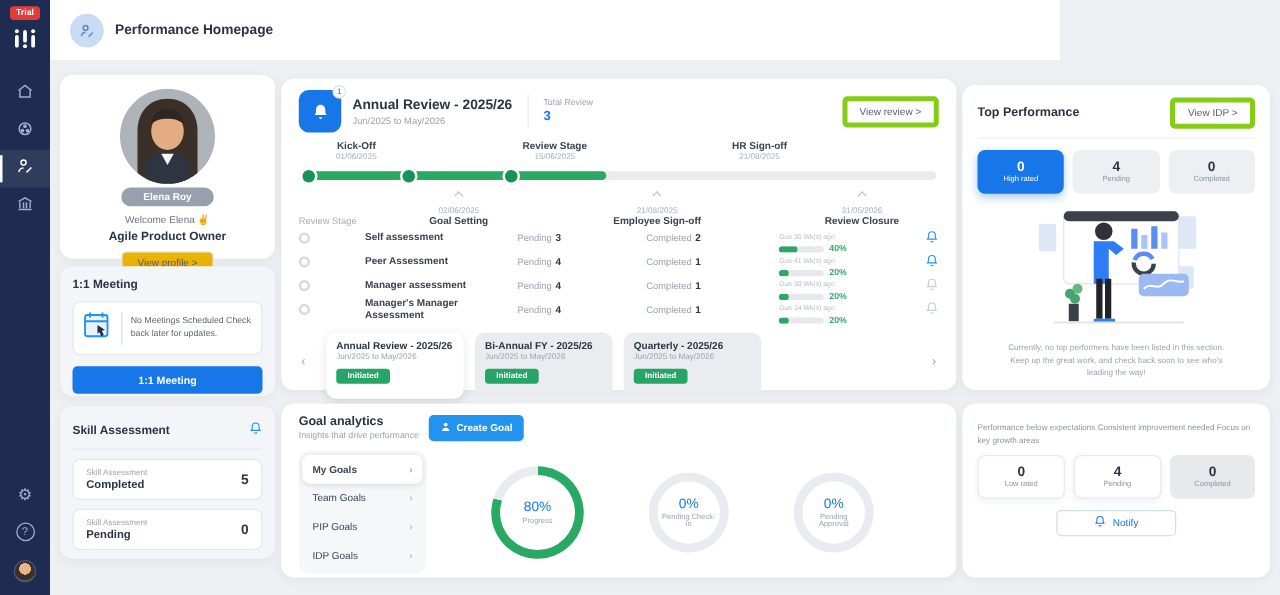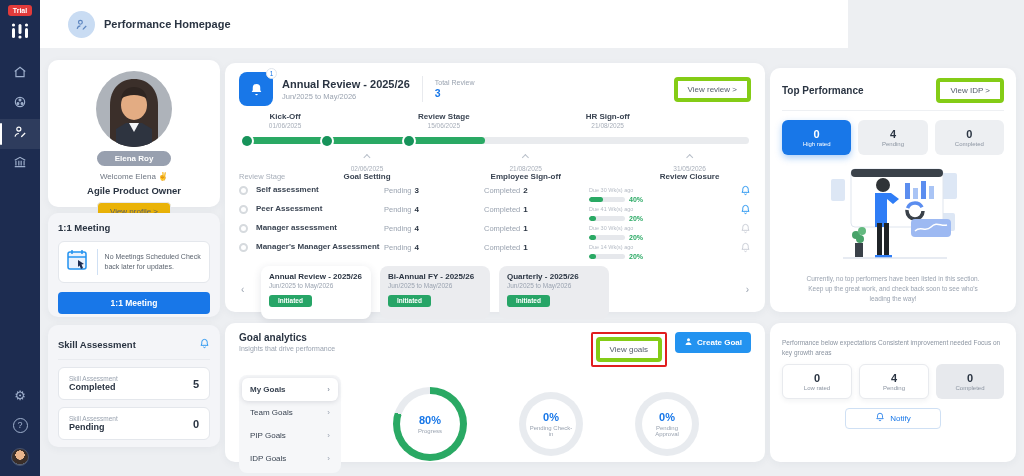--- a/index.html
+++ b/index.html
@@ -11,21 +11,21 @@
   .trial { background:#e23b3b; color:#fff; font-size:7px; font-weight:bold; padding:2px 5px; border-radius:3px; margin-top:5px; }
   .logo { margin:7px 0 16px; }
   .navitem { width:40px; height:30px; display:flex; align-items:center; justify-content:center; color:#9fb0cd; position:relative; cursor:pointer; }
   .navitem.active { color:#fff; background:rgba(255,255,255,.08); }
   .navitem.active::before { content:""; position:absolute; left:0; top:4px; bottom:4px; width:2px; background:#fff; border-radius:2px; }
   .spacer { flex:1; }
   .helpdot { width:15px; height:15px; border:1.2px solid #9fb0cd; border-radius:50%; color:#9fb0cd; font-size:9px; display:flex; align-items:center; justify-content:center; }
   .mini-avatar { width:18px; height:18px; border-radius:50%; margin:8px 0 10px; background:radial-gradient(circle at 50% 38%, #e8b48c 0 36%, #3a2e29 37% 70%, #5b6472 71%); border:1px solid #46526e; }
 
   
-  .header { position:absolute; left:40px; top:0; width:808px; height:48px; background:#fff; display:flex; align-items:center; padding:0 28px; z-index:20; }
+  .header { position:absolute; left:40px; top:0; width:808px; height:48px; background:#fff; display:flex; align-items:center; padding:0 16px; z-index:20; }
   .header-badge { width:27px; height:27px; border-radius:50%; background:#c9dcf3; display:flex; align-items:center; justify-content:center; color:#5d86c0; margin-right:9px; }
   .header-title { font-size:11px; font-weight:bold; }
   .team-select { margin-left:auto; width:118px; height:24px; border:1px solid #e3e6eb; border-radius:13px; display:flex; align-items:center; justify-content:space-between; padding:0 10px; font-size:8px; color:#9aa3b0; background:#fff; cursor:pointer; }
 
   .panel { position:absolute; background:#fff; border-radius:10px; box-shadow:0 2px 8px rgba(40,50,70,.05); }
   .graypanel { position:absolute; background:#f4f5f8; border-radius:10px; box-shadow:0 2px 8px rgba(40,50,70,.05); }
   .btn-ghost { background:#fff; border:4px solid #84cc16; border-radius:4px; font-size:8px; color:#555e6b; padding:4px 10px; cursor:pointer; white-space:nowrap; }
 
   
   .profile { left:48px; top:60px; width:172px; height:147px; text-align:center; }
@@ -69,21 +69,21 @@
   .tl-label .l { font-size:8px; font-weight:bold; color:#3a4452; }
   .tl-label .d { font-size:6.5px; color:#a7aeb9; margin-top:1px; }
   .chev { width:5px; height:5px; border-right:1.3px solid #b9c0ca; border-bottom:1.3px solid #b9c0ca; display:inline-block; }
   .chev.down { transform:rotate(45deg); }
   .chev.up { transform:rotate(-135deg); }
   .tl-bar { position:absolute; left:2px; right:2px; top:25px; height:7px; background:#e9ebee; border-radius:5px; }
   .tl-fill { position:absolute; left:0; top:0; height:7px; background:#2aa964; border-radius:5px; }
   .tl-dot { position:absolute; top:-1.5px; width:10px; height:10px; background:#17935a; border-radius:50%; box-shadow:0 0 0 2px #fff; }
 
   .stage-label { font-size:7.5px; color:#a7aeb9; margin-top:4px; }
-  .rrow { display:flex; align-items:center; height:19px; }
+  .rrow { display:flex; align-items:center; height:19px;gap:36px; }
   .rrow .dotic { width:9px; height:9px; border:2px solid #d6dade; border-radius:50%; flex:0 0 auto; }
   .rrow .nm { width:128px; margin-left:8px; font-size:8px; color:#3a4452; font-weight:bold; line-height:1.1; }
   .rrow .pcell { width:100px; font-size:7.5px; color:#9aa3b0; }
   .rrow .pcell b { color:#2a3442; font-size:8px; margin-left:3px; }
   .rrow .ccell { width:105px; font-size:7.5px; color:#9aa3b0; }
   .rrow .ccell b { color:#2a3442; font-size:8px; margin-left:3px; }
   .bargrp { width:120px; }
   .bargrp .due { font-size:5.5px; color:#b6bcc6; }
   .bargrp .brow { display:flex; align-items:center; gap:4px; }
   .minibar { width:36px; height:5px; background:#e6e8ec; border-radius:3px; overflow:hidden; }
@@ -108,21 +108,21 @@
   .redbox { margin-left:auto; border:2.5px solid #e01e1e; padding:3px; border-radius:2px; }
   .btn-create { margin-left:8px; background:#2393f0; color:#fff; border:none; border-radius:4px; font-size:8px; font-weight:bold; padding:5px 9px; display:flex; align-items:center; gap:4px; cursor:pointer; }
   .goals-body { display:flex; margin-top:8px; }
   .gtabs { width:102px; background:#f6f7f9; border-radius:8px; padding:3px; }
   .gtab { height:23px; display:flex; align-items:center; justify-content:space-between; padding:0 8px; font-size:8px; color:#3a4452; cursor:pointer; }
   .gtab .c { color:#9aa3b0; font-size:8px; }
   .gtab.active { background:#fff; border-radius:6px; box-shadow:0 1px 5px rgba(40,50,70,.15); font-weight:bold; }
   .donuts { flex:1; display:flex; align-items:center; justify-content:space-evenly; }
   .donut { position:relative; border-radius:50%; }
   .donut .hole { position:absolute; inset:7px; background:#fff; border-radius:50%; display:flex; flex-direction:column; align-items:center; justify-content:center; text-align:center; }
-  .donut .v { font-size:11px; font-weight:bold; color:#1877e8; }
+  .donut .v { font-size:11px; font-weight:normal; color:#1877e8; }
   .donut .lb { font-size:6px; color:#9aa3b0; margin-top:2px; width:44px; }
 
   
   .toppanel { left:770px; top:68px; width:246px; height:244px; padding:10px 12px; }
   .rp-head { display:flex; align-items:center; justify-content:space-between; border-bottom:1px solid #eef0f3; padding-bottom:7px; }
   .rp-title { font-size:10px; font-weight:bold; }
   .statrow { display:flex; gap:7px; margin-top:9px; }
   .stat { flex:1; height:35px; border-radius:6px; background:#edeff2; display:flex; flex-direction:column; align-items:center; justify-content:center; }
   .stat .v { font-size:11px; font-weight:bold; }
   .stat .l { font-size:6px; color:#8b94a1; margin-top:1px; }
@@ -396,23 +396,20 @@
     </div>
     <span class="car-arrow" style="right:2px;">›</span>
   </div>
 </div>
 
 <div class="panel goals">
   <div class="goals-head">
     <div>
       <div class="card-title" style="font-size:10px;">Goal analytics</div>
       <div class="goals-sub">Insights that drive performance</div>
-    </div>
-    <div class="redbox">
-      <button class="btn-ghost">View goals</button>
     </div>
     <button class="btn-create">
       <span><svg width="9" height="9" viewBox="0 0 24 24" fill="currentColor">
             <circle cx="12" cy="7" r="4"></circle>
             <path d="M4 21c.9-4.5 4.2-7 8-7s7.1 2.5 8 7z"></path>
           </svg></span>
       <span>Create Goal</span>
     </button>
   </div>
   <div class="goals-body">

